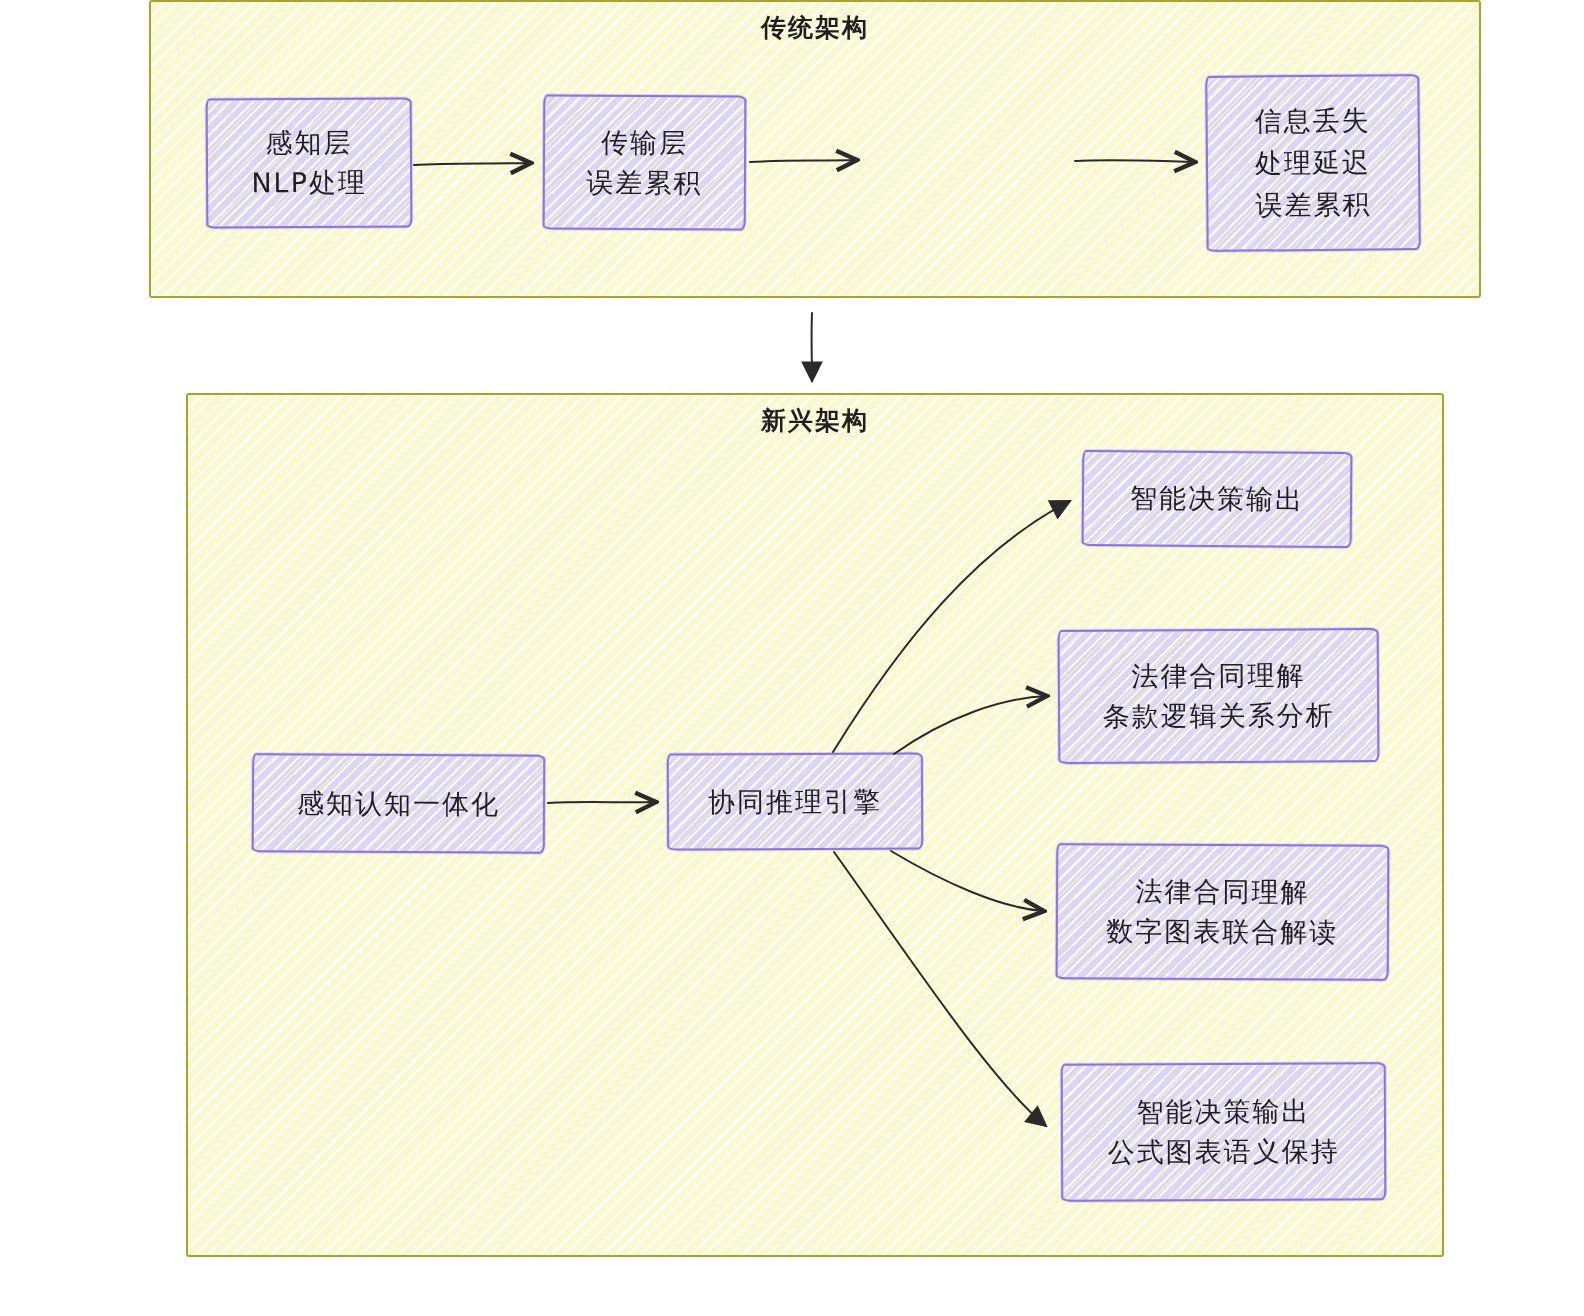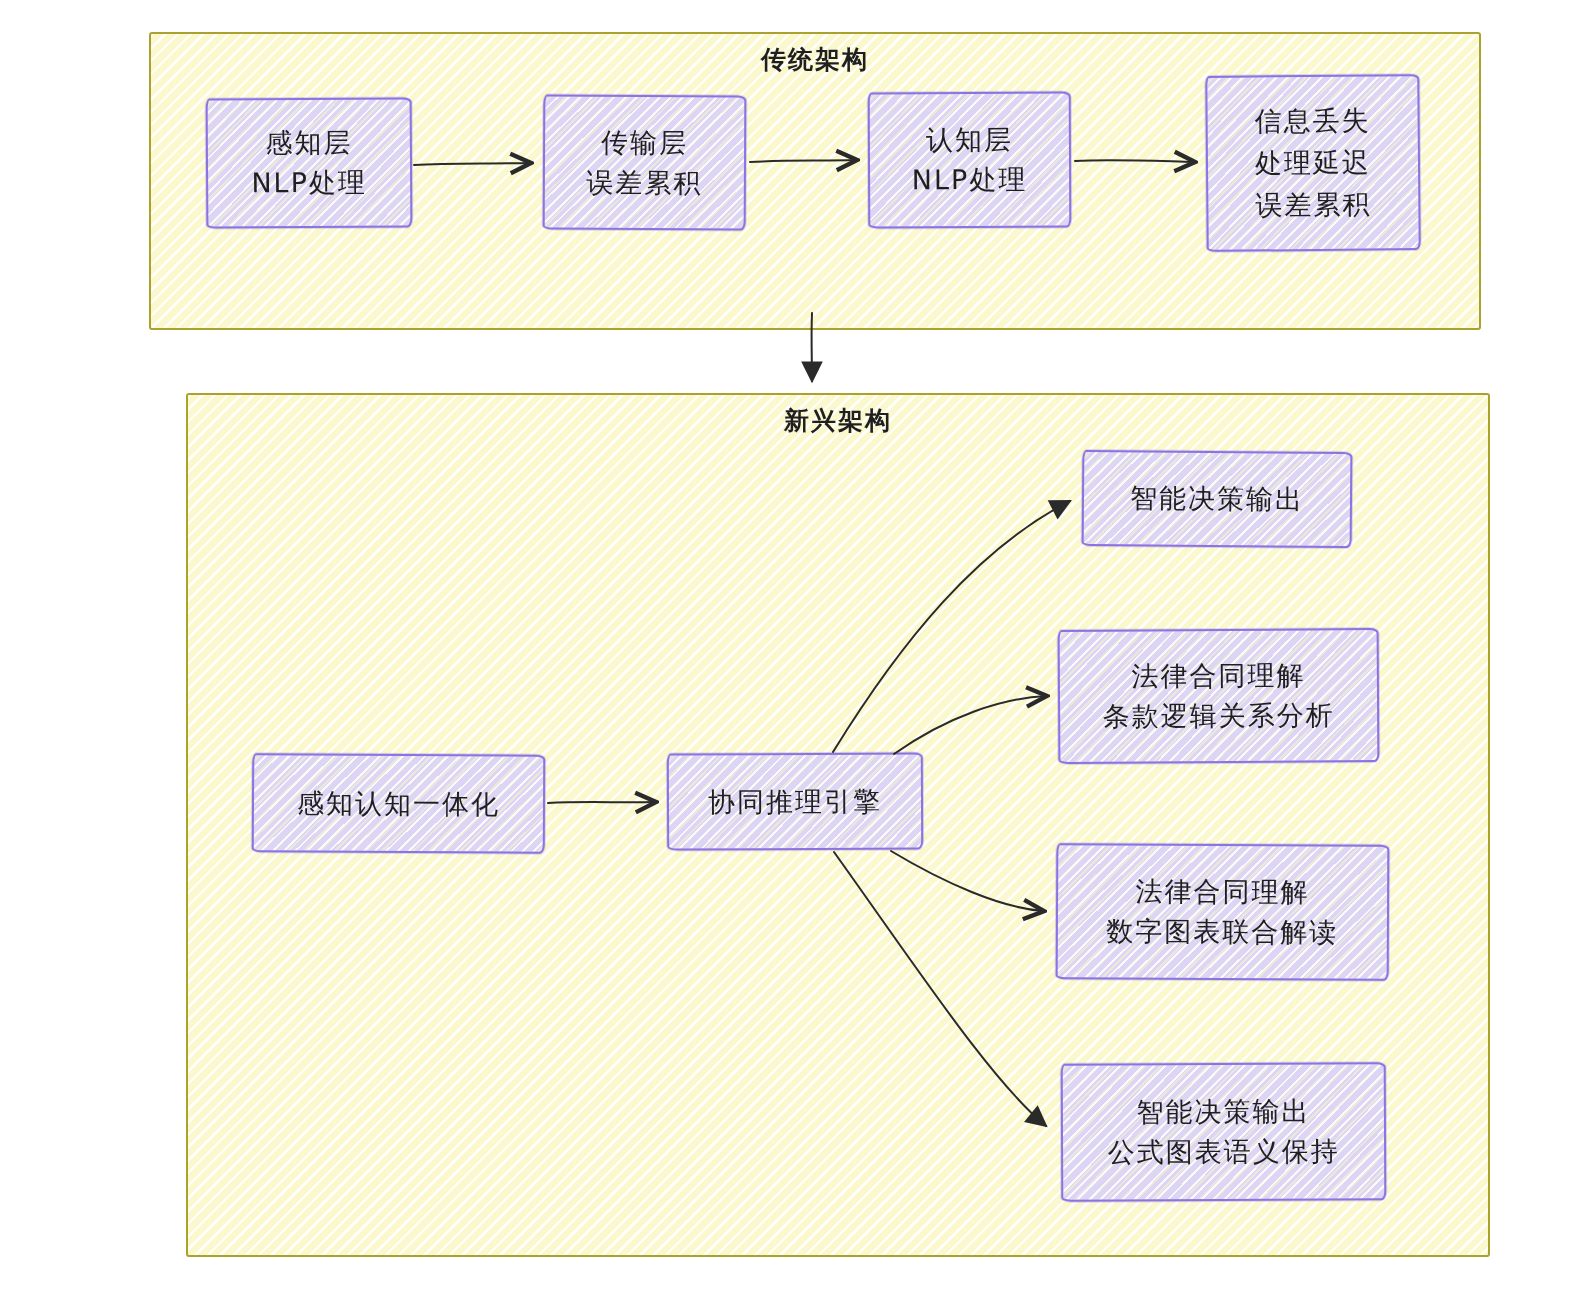--- a/index.html
+++ b/index.html
@@ -41,46 +41,42 @@
   
   .r-n1 { transform:rotate(-0.35deg);} .r-p1 { transform:rotate(0.3deg);}
   .r-n2 { transform:rotate(-0.25deg);} .r-p2 { transform:rotate(0.45deg);}
   .r-n3 { transform:rotate(-0.5deg);}
 </style>
 </head>
 <body>
 
 <div class="canvas">
 
-  <div class="frame" style="left:149px; top:32px; width:1328px; height:294px;">
+  <div class="frame" style="left:149px; top:0; width:1328px; height:294px;">
     <div class="frame-title">传统架构</div>
   </div>
 
   <div class="node r-n1" style="left:206px; top:98px; width:206px; height:130px;">
     <span>感知层</span>
     <span>NLP处理</span>
   </div>
 
   <div class="node r-p1" style="left:543px; top:95px; width:203px; height:135px;">
     <span>传输层</span>
     <span>误差累积</span>
   </div>
 
-  <div class="node r-n2" style="left:868px; top:92px; width:203px; height:136px;">
-    <span>认知层</span>
-    <span>NLP处理</span>
-  </div>
 
   <div class="node l3 r-n3" style="left:1206px; top:75px; width:214px; height:176px;">
     <span>信息丢失</span>
     <span>处理延迟</span>
     <span>误差累积</span>
   </div>
 
-  <div class="frame" style="left:186px; top:393px; width:1254px; height:860px;padding-left:46px;">
+  <div class="frame" style="left:186px; top:393px; width:1254px; height:860px;">
     <div class="frame-title">新兴架构</div>
   </div>
 
   <div class="node r-p1" style="left:252px; top:754px; width:293px; height:99px;">
     <span>感知认知一体化</span>
   </div>
 
   <div class="node r-n2" style="left:667px; top:753px; width:256px; height:97px;">
     <span>协同推理引擎</span>
   </div>

